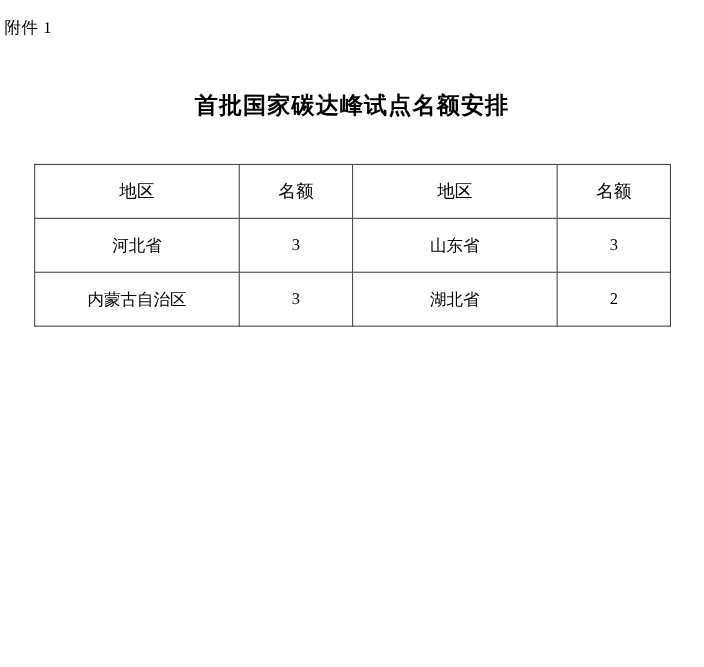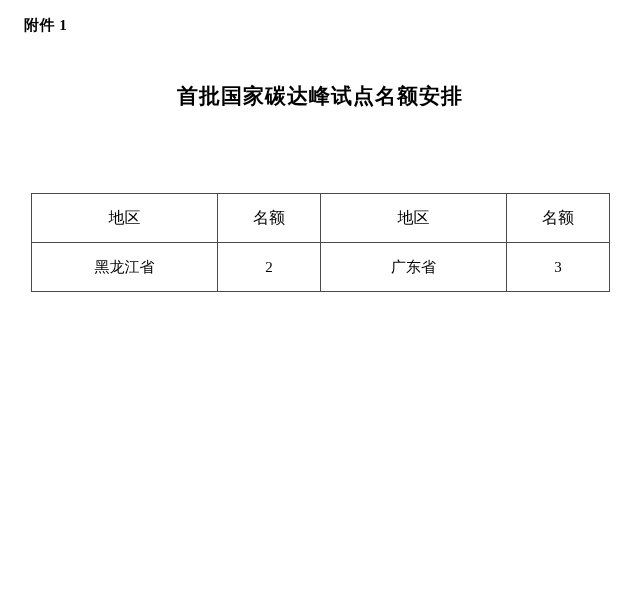--- a/index.html
+++ b/index.html
@@ -17,44 +17,43 @@
   }
   .page {
     width: 640px;
     height: 606px;
     box-sizing: border-box;
     padding: 0;
     position: relative;
   }
   .attachment-label {
     position: absolute;
-    left: 24px;
+    left: 4px;
     top: 16px;
     font-size: 15px;
-    font-weight: bold;
+    font-weight: normal;
     letter-spacing: 0.5px;
     font-family: "Liberation Serif", "DejaVu Serif", serif;
   }
   .doc-title {
     position: absolute;
     top: 82px;
     left: 0;
     width: 640px;
     text-align: center;
     font-size: 21px;
     font-weight: bold;
     letter-spacing: 1px;
     font-family: "Liberation Serif", "DejaVu Serif", serif;
   }
   .table-wrap {
     position: absolute;
     left: 31px;
     top: 149px;
     width: 578px;
-    margin-top: 44px;
   }
   table.quota-table {
     border-collapse: collapse;
     width: 578px;
     table-layout: fixed;
   }
   table.quota-table td, table.quota-table th {
     border: 1px solid #4a4a4a;
     text-align: center;
     vertical-align: middle;
@@ -99,22 +98,28 @@
       <thead>
         <tr>
           <th>地区</th>
           <th>名额</th>
           <th>地区</th>
           <th>名额</th>
         </tr>
       </thead>
       <tbody>
         <tr>
-          <td>黑龙江省</td>
+          <td>河北省</td>
+          <td class="num">3</td>
+          <td>山东省</td>
+          <td class="num">3</td>
+        </tr>
+        <tr>
+          <td>内蒙古自治区</td>
+          <td class="num">3</td>
+          <td>湖北省</td>
           <td class="num">2</td>
-          <td>广东省</td>
-          <td class="num">3</td>
         </tr>
       </tbody>
     </table>
   </div>
 
 </div>
 
 </body></html>

